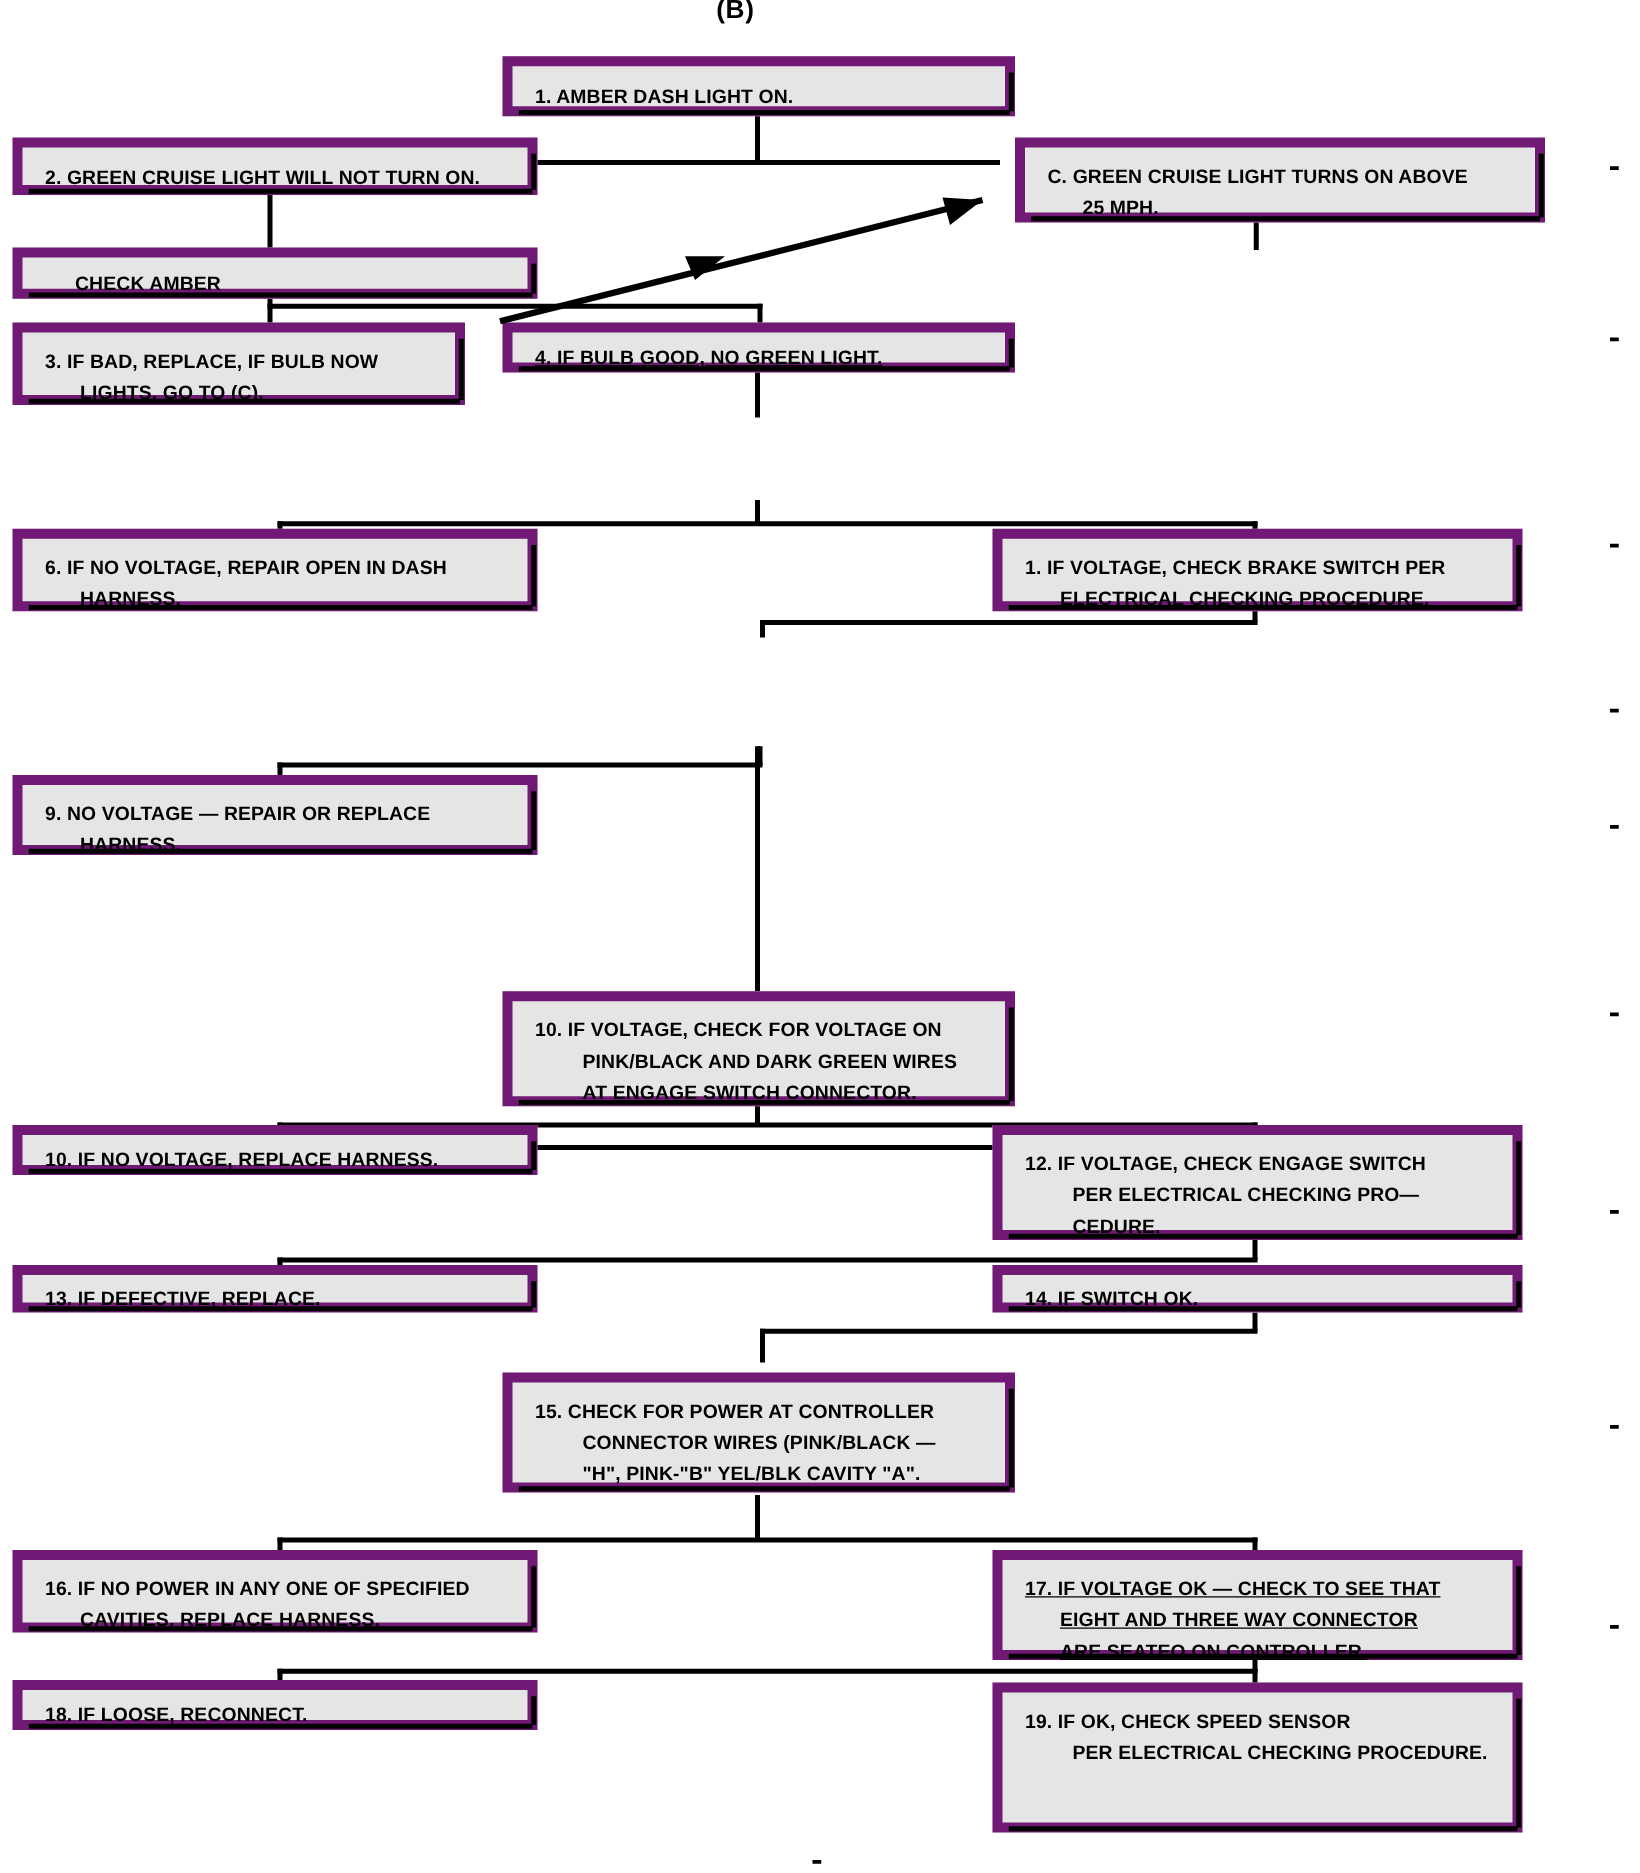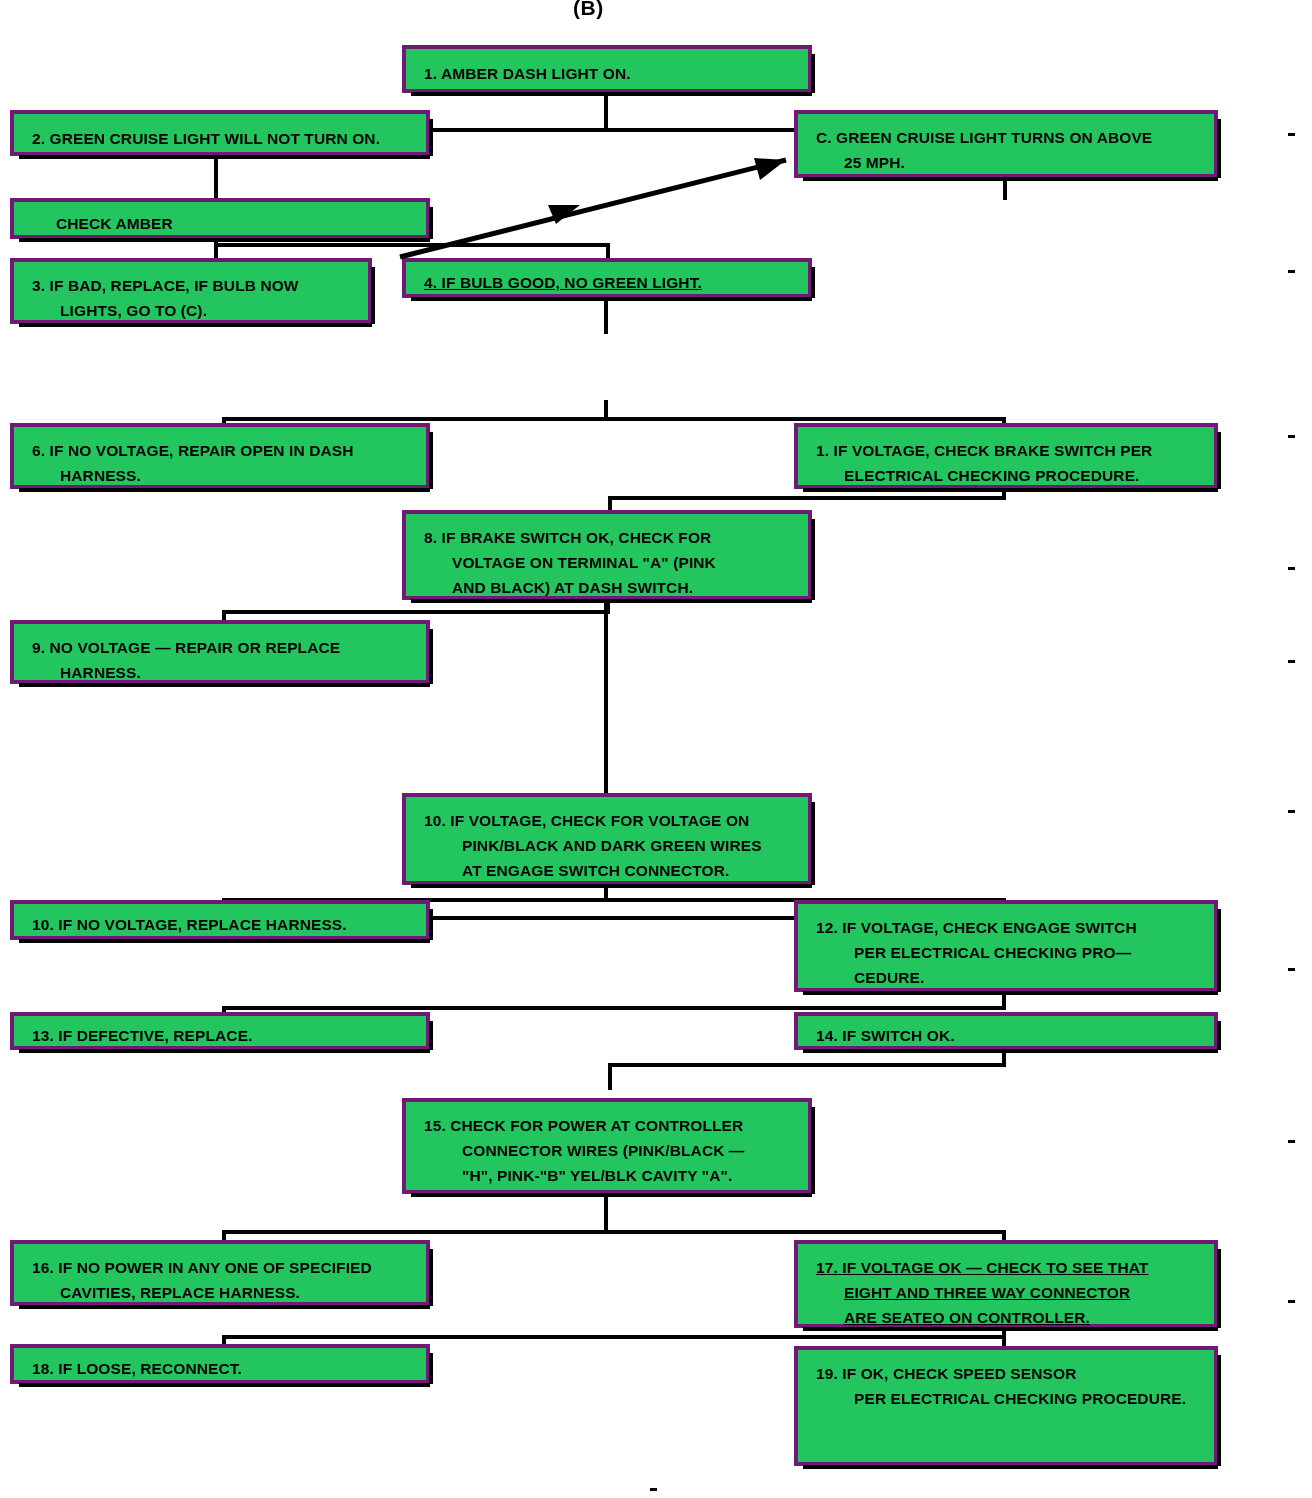--- a/index.html
+++ b/index.html
@@ -27,22 +27,22 @@
     font-size: 21px;
     letter-spacing: 0.5px;
     color: #000;
     white-space: nowrap;
   }
 
   
   .node {
     position: absolute;
     box-sizing: border-box;
-    border: 4px solid #701a75;
-    background: #22c55e;
+    border: 8px solid #701a75;
+    background: #e5e5e5;
     z-index: 5;
   }
   
   .node::after {
     content: "";
     position: absolute;
     left: 5px;
     right: -4px;
     bottom: -7px;
     height: 4px;
@@ -184,21 +184,21 @@
   </svg>
 
   <div class="node" style="left:402px; top:45px; width:410px; height:48px;">
     <span class="node-text nt-pad-1 indent">1. AMBER DASH LIGHT ON.</span>
   </div>
 
   <div class="node" style="left:10px; top:110px; width:420px; height:46px;">
     <span class="node-text nt-pad-1 indent">2. GREEN CRUISE LIGHT WILL NOT TURN ON.</span>
   </div>
 
-  <div class="node" style="left:794px; top:110px; width:424px; height:68px;">
+  <div class="node" style="left:812px; top:110px; width:424px; height:68px;">
     <span class="node-text nt-pad-2 hang">C. GREEN CRUISE LIGHT TURNS ON ABOVE
 25 MPH.</span>
   </div>
 
   <div class="node" style="left:10px; top:198px; width:420px; height:41px;">
     <span class="node-text indent" style="padding-top:9px; padding-left:42px;">CHECK AMBER</span>
   </div>
 
 
   <div class="node" style="left:10px; top:258px; width:362px; height:66px;">
@@ -214,25 +214,20 @@
   <div class="node" style="left:10px; top:423px; width:420px; height:66px;">
     <span class="node-text nt-pad-2 hang">6. IF NO VOLTAGE, REPAIR OPEN IN DASH
 HARNESS.</span>
   </div>
 
   <div class="node" style="left:794px; top:423px; width:424px; height:66px;">
     <span class="node-text nt-pad-2 hang">1. IF VOLTAGE, CHECK BRAKE SWITCH PER
 ELECTRICAL CHECKING PROCEDURE.</span>
   </div>
 
-  <div class="node" style="left:402px; top:510px; width:410px; height:90px;">
-    <span class="node-text nt-pad-3 hang">8. IF BRAKE SWITCH OK, CHECK FOR
-VOLTAGE ON TERMINAL "A" (PINK
-AND BLACK) AT DASH SWITCH.</span>
-  </div>
 
   <div class="node" style="left:10px; top:620px; width:420px; height:64px;">
     <span class="node-text nt-pad-2 hang">9. NO VOLTAGE — REPAIR OR REPLACE
 HARNESS.</span>
   </div>
 
   <div class="node" style="left:402px; top:793px; width:410px; height:92px;">
     <span class="node-text nt-pad-3 hang-wide">10.  IF VOLTAGE, CHECK FOR VOLTAGE ON
 PINK/BLACK AND DARK GREEN WIRES
 AT ENGAGE SWITCH CONNECTOR.</span>

